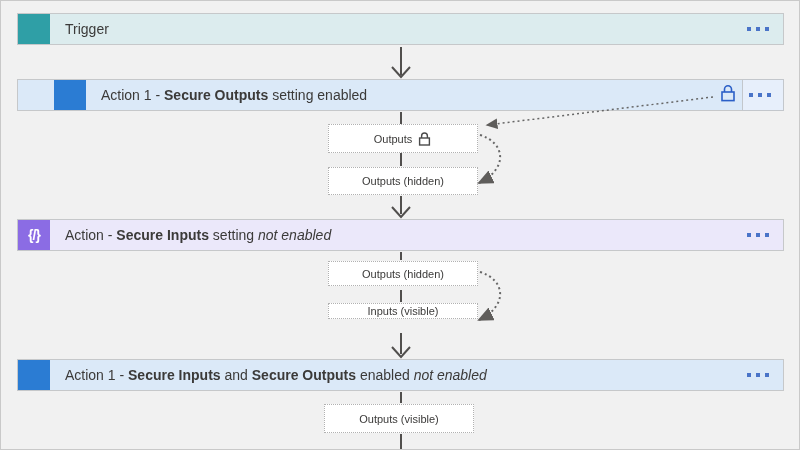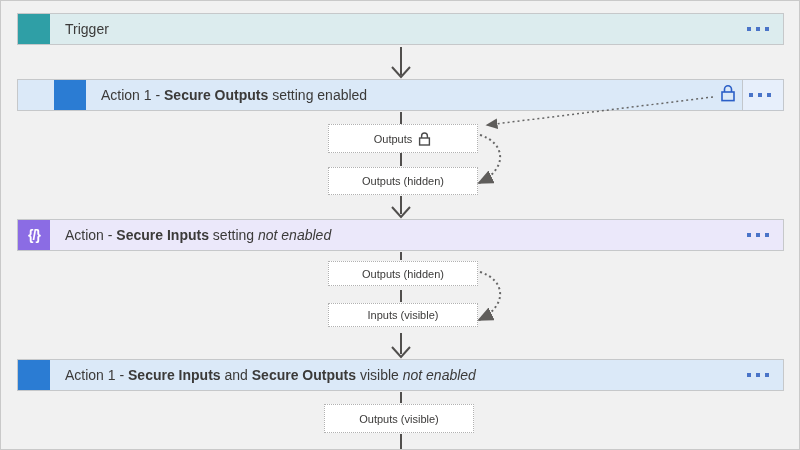--- a/index.html
+++ b/index.html
@@ -35,21 +35,21 @@
   .bar-lock{position:absolute;right:46px;top:50%;transform:translateY(-50%);display:block;}
   .pill{
     position:absolute;width:150px;height:29px;box-sizing:border-box;z-index:2;
     background:#ffffff;border:1px dotted #b1b1b1;
     display:flex;align-items:center;justify-content:center;gap:5px;
     font-size:11px;color:var(--text,#3b3a39);white-space:nowrap;
   }
   .pill-a1-outputs{left:327px;top:123px;}
   .pill-a1-inputs{left:327px;top:166px;height:28px;}
   .pill-c-outputs{left:327px;top:260px;height:25px;align-items:center;}
-  .pill-c-inputs{left:327px;top:302px;height:24px;}
+  .pill-c-inputs{left:327px;top:302px;height:16px;}
   .pill-a3-outputs{left:323px;top:403px;justify-content:center;}
   svg.overlay{position:absolute;left:0;top:0;z-index:5;pointer-events:none;}
 </style>
 </head>
 <body>
 
 <div class="frame">
 
   <div class="bar bar-trigger">
     <div class="bar-icon"></div>
@@ -104,21 +104,21 @@
 
   <div class="pill pill-c-outputs">
     <span>Outputs (hidden)</span>
   </div>
   <div class="pill pill-c-inputs">
     <span>Inputs (visible)</span>
   </div>
 
   <div class="bar bar-action3">
     <div class="bar-icon"></div>
-    <div class="bar-label"><span>Action 1 - </span><span style="font-weight: 600;">Secure Inputs</span><span> and </span><span style="font-weight: 600;">Secure Outputs</span><span> visible </span><span style="font-style: italic;">not enabled</span></div>
+    <div class="bar-label"><span>Action 1 - </span><span style="font-weight: 600;">Secure Inputs</span><span> and </span><span style="font-weight: 600;">Secure Outputs</span><span> enabled </span><span style="font-style: italic;">not enabled</span></div>
     <div class="dots">
         <i></i>
         <i></i>
         <i></i>
       </div>
   </div>
 
   <div class="pill pill-a3-outputs">
     <span>Outputs (visible)</span>
   </div>

